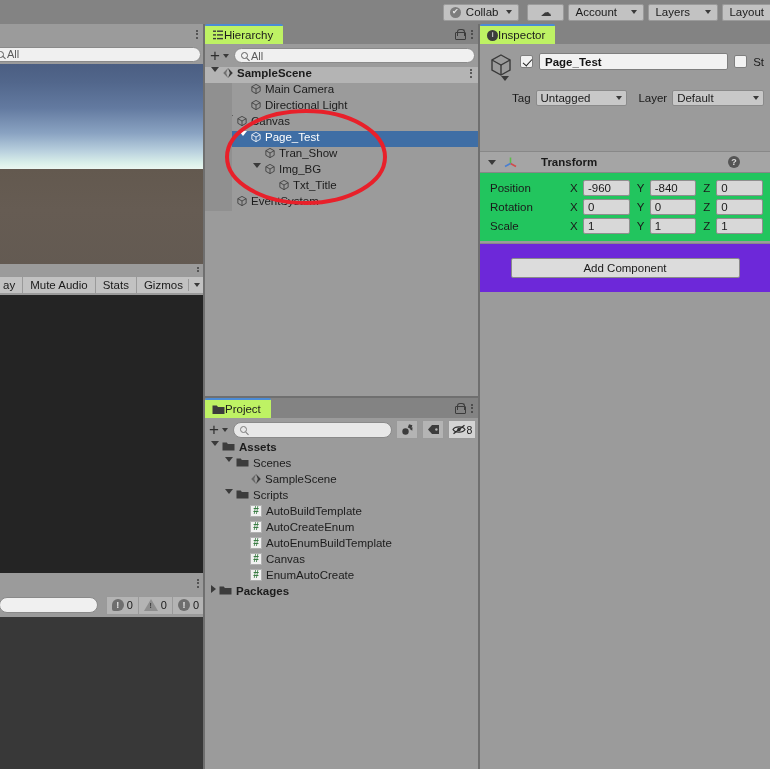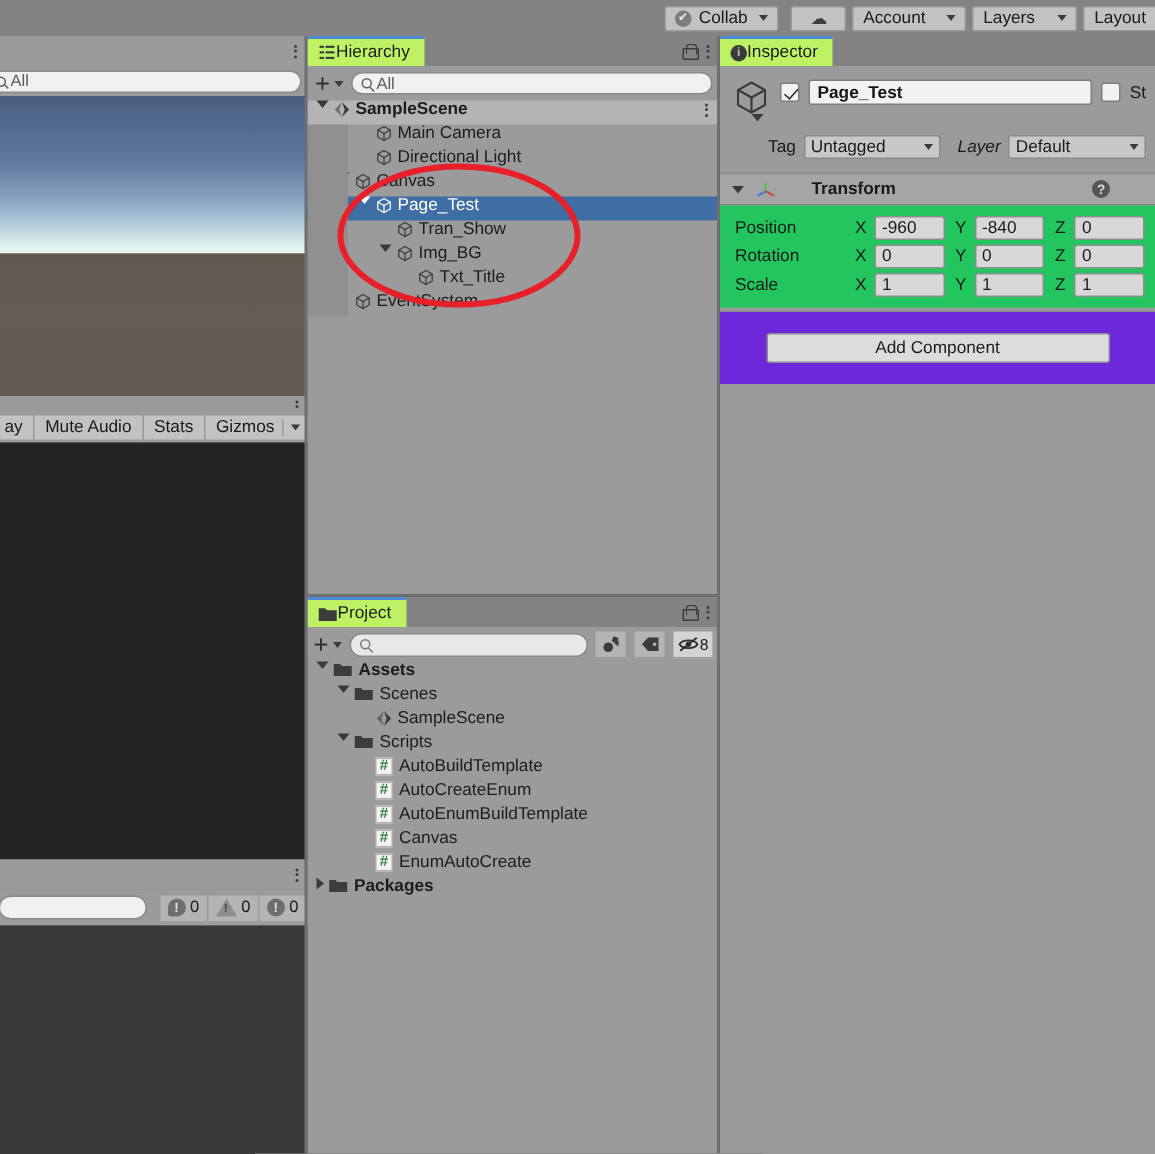--- a/index.html
+++ b/index.html
@@ -262,21 +262,21 @@
     border-radius: 2px; display: flex; align-items: center;
     padding: 0 4px; gap: 4px; font-size: 11.5px;
   }
   .dd-caret {
     width: 0; height: 0; margin-left: auto; border-left: 3.5px solid transparent;
     border-right: 3.5px solid transparent; border-top: 4px solid #3a3a3a;
   }
   .component-hdr {
     height: 22px; background: #a5a5a5; border-top: 1px solid #888;
     border-bottom: 1px solid #888; display: flex; align-items: center;
-    padding: 0 8px; gap: 6px; font-weight: bold; font-size: 11.5px;
+    padding: 0 8px; gap: 6px; font-weight: bold; font-size: 11.5px; margin-top: 36px;
   }
   .axis-ico { width: 13px; height: 13px; flex: none; }
   .help-ico {
     margin-left: auto; width: 12px; height: 12px; border-radius: 50%;
     background: #555; color: #ddd; font-size: 9px; font-weight: bold;
     display: inline-flex; align-items: center; justify-content: center;
     line-height: 1;
   }
   .xform-body { background: #22c55e; padding: 5px 0 6px 0; }
   .xform-row {
@@ -682,21 +682,21 @@
         </div>
       </div>
     </div>
 
     <div class="taglayer-row" style="padding-left:32px;">
       <span>Tag</span>
       <span class="dropdown" style="width:110px;">
         <span>Untagged</span>
         <span class="dd-caret"></span>
       </span>
-      <span style="margin-left:6px;font-style:italic;">Layer</span>
+      <span style="margin-left:6px;">Layer</span>
       <span class="dropdown" style="width:110px;">
         <span>Default</span>
         <span class="dd-caret"></span>
       </span>
     </div>
 
     <div style="height:9px;"></div>
 
     <div class="component-hdr">
       <span class="tri" style="margin-right:2px;"></span>

